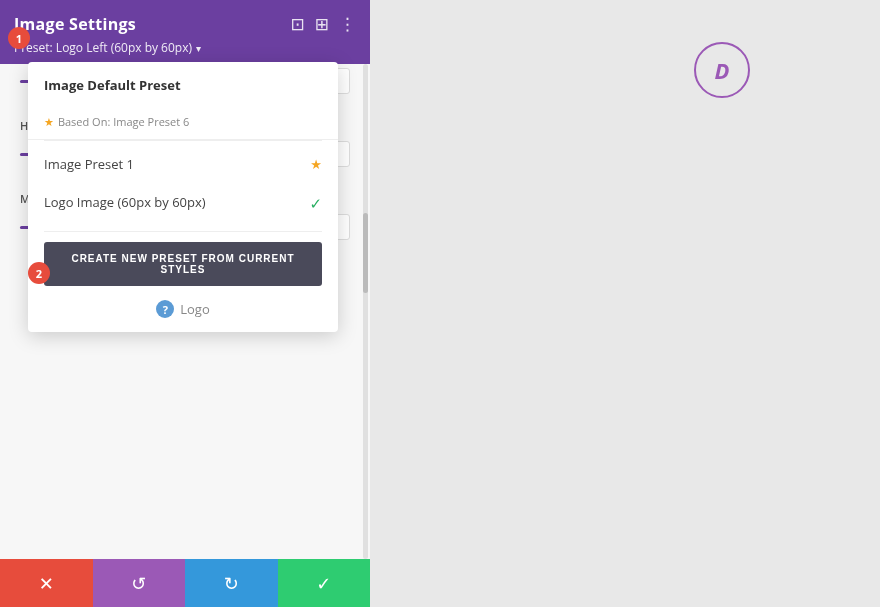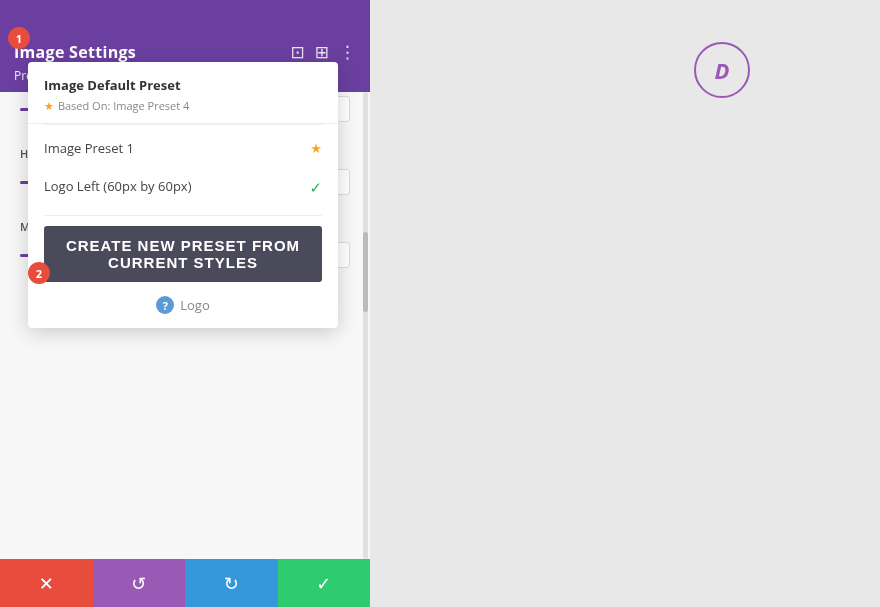--- a/index.html
+++ b/index.html
@@ -57,21 +57,20 @@
       background: #6b3fa0;
       padding: 12px 14px 8px;
       display: flex;
       flex-direction: column;
     }
     .panel-header-top {
       display: flex;
       align-items: center;
       justify-content: space-between;
       margin-bottom: 4px;
-      margin-top: 28px;
     }
     .panel-title {
       color: #fff;
       font-size: 16px;
       font-weight: 700;
       letter-spacing: 0.3px;
     }
     .panel-header-icons {
       display: flex;
       gap: 10px;
@@ -109,21 +108,21 @@
 
     
     .preset-default {
       padding: 14px 16px 10px;
       border-bottom: 1px solid #eee;
     }
     .preset-default-name {
       font-size: 13px;
       font-weight: 700;
       color: #333;
-      margin-bottom: 4px;
+      margin-bottom: 20px;
     }
     .preset-based-on {
       font-size: 11px;
       color: #888;
       display: flex;
       align-items: center;
       gap: 4px;
     }
     .star-icon-gold {
       color: #f5a623;
@@ -159,21 +158,21 @@
     
     .create-preset-btn {
       display: block;
       width: calc(100% - 32px);
       margin: 10px 16px 8px;
       padding: 11px;
       background: #4a4a5a;
       color: #fff;
       border: none;
       border-radius: 3px;
-      font-size: 15px;
+      font-size: 10px;
       font-weight: 700;
       letter-spacing: 1px;
       text-transform: uppercase;
       text-align: center;
       cursor: pointer;
     }
 
     .add-preset-btn {
       display: block;
       width: calc(100% - 32px);
@@ -381,33 +380,33 @@
       <span class="chevron">▾</span>
     </div>
   </div>
 
   <div class="dropdown-panel">
 
     <div class="preset-default">
       <div class="preset-default-name">Image Default Preset</div>
       <div class="preset-based-on">
         <span class="star-icon-gold">★</span>
-        <span>Based On: Image Preset 4</span>
+        <span>Based On: Image Preset 6</span>
       </div>
     </div>
 
     <div class="divider-line"></div>
 
     <div class="preset-list">
       <div class="preset-item">
         <span>Image Preset 1</span>
         <span class="star-icon">★</span>
       </div>
       <div class="preset-item">
-        <span>Logo Left (60px by 60px)</span>
+        <span>Logo Image (60px by 60px)</span>
         <span class="check-icon">✓</span>
       </div>
     </div>
 
     <div class="separator-line"></div>
 
     <button class="create-preset-btn">CREATE NEW PRESET FROM CURRENT STYLES</button>
 
 
     <div class="help-row">

